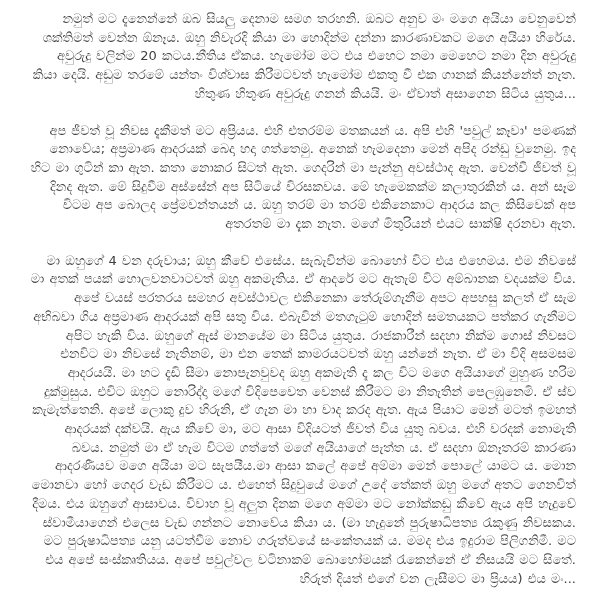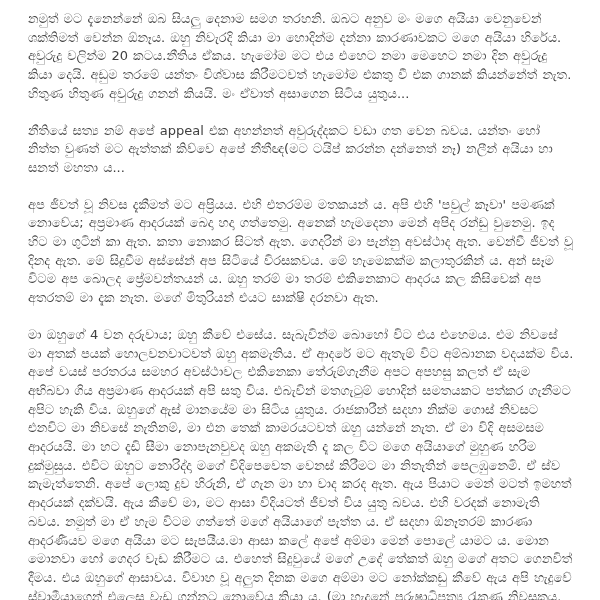--- a/index.html
+++ b/index.html
@@ -15,26 +15,25 @@
     overflow: hidden;
     box-sizing: border-box;
     padding: 10px 24px 0 28px;
     font-family: "DejaVu Sans", "Liberation Sans", sans-serif;
     color: #3f3f3f;
   }
   .page p {
     margin: 0 0 18px 0;
     font-size: 13px;
     line-height: 18.7px;
-    text-align: left;
+    text-align: right;
     word-spacing: 1px;
     -webkit-font-smoothing: antialiased;
   }
 </style>
 </head>
 <body>
 
 <div class="page" style="color: rgb(63, 63, 63); background: rgb(255, 255, 255);">
   <p>නමුත් මට දැනෙන්නේ ඔබ සියලු දෙනාම සමග තරහනි. ඔබට අනුව මං මගෙ අයියා වෙනුවෙන් ශක්තිමත් වෙන්න ඕනෑය. ඔහු නිවැරදි කියා මා හොදින්ම දන්නා කාරණාවකට මගෙ අයියා හිරේය. අවුරුදු වලින්ම 20 කටය.නීතිය ඒකය. හැමෝම මට එය එහෙට නමා මෙහෙට නමා දින අවුරුදු කියා දෙයි. අඩුම තරමේ යන්තං විශ්වාස කිරීමටවත් හැමෝම එකතු වී එක ගානක් කියන්නේත් නැත. හිතුණ හිතුණ අවුරුදු ගනන් කියයි. මං ඒවාත් අසාගෙන සිටිය යුතුය...</p>
-  <p>නීතියේ සත්‍ය නම් අපේ appeal එක අහන්නත් අවුරුද්දකට වඩා ගත වෙන බවය. යන්තං හෝ නිත්ත වුණත් මට ඇත්තක් කිව්වෙ අපේ නීතීඥ(මට ටයිප් කරන්න දන්නෙත් නෑ) නලීන් අයියා හා සනත් මහතා ය...</p>
   <p>අප ජීවත් වූ නිවස දැකීමත් මට අප්‍රියය. එහි එතරම්ම මතකයන් ය. අපි එහි 'පවුල් කෑවා' පමණක් නොවේය; අප්‍රමාණ ආදරයක් බෙදා හදා ගත්තෙමු. අනෙක් හැමදෙනා මෙන් අපිද රන්ඩු වුනෙමු. ඉද හිට මා ගුටින් කා ඇත. කතා නොකර සිටත් ඇත. ගෙදරින් මා පැන්නු අවස්ථාද ඇත. වෙන්වී ජීවත් වූ දිනද ඇත. මේ සිදුවීම අස්සේන් අප සිටියේ විරසකවය. මේ හැමෙකක්ම කලාතුරකින් ය. අන් සෑම විටම අප බොලද ප්‍රේමවන්තයන් ය. ඔහු තරම් මා තරම් එකිනෙකාට ආදරය කල කිසිවෙක් අප අතරතම් මා දැක නැත. මගේ මිතුරියන් එයට සාක්ෂි දරනවා ඇත.</p>
   <p>මා ඔහුගේ 4 වන දරුවාය; ඔහු කීවේ එසේය. සැබැවින්ම බොහෝ විට එය එහෙමය. එම නිවසේ මා අතක් පයක් හොලවනවාටවත් ඔහු අකමැතිය. ඒ ආදරේ මට ඇතැම් විට අම්බානක වදයක්ම විය. අපේ වයස් පරතරය සමහර අවස්ථාවල එකිනෙකා තේරුම්ගැනීම අපට අපහසු කලත් ඒ සැම අභිබවා ගිය අප්‍රමාණ ආදරයක් අපි සතු විය. එබැවින් මතගැටුම් හොදින් සමතයකට පත්කර ගැනීමට අපිට හැකි විය. ඔහුගේ ඇස් මානයේම මා සිටිය යුතුය. රාජකාරීන් සදහා නික්ම ගොස් නිවසට එනවිට මා නිවසේ නැතිනම්, මා එන තෙක් කාමරයටවත් ඔහු යන්නේ නැත. ඒ මා විදි අසමසම ආදරයයි. මා හට දැඩි සීමා නොපැනවුවද ඔහු අකමැති දෑ කල විට මගෙ අයියාගේ මුහුණ හරිම දුක්මුසුය. එවිට ඔහුට නොරිද්දා මගේ විදිපෙවෙත වෙනස් කිරීමට මා නිතැතින් පෙලඹුනෙමි. ඒ ස්ව කැමැත්තෙනි. අපේ ලොකු දුව හිරුනි, ඒ ගැන මා හා වාද කරද ඇත. ඇය පියාට මෙන් මටත් ඉමහත් ආදරයක් දක්වයි. ඇය කීවේ මා, මට ආසා විදියටත් ජීවත් විය යුතු බවය. එහි වරදක් නොමැති බවය. නමුත් මා ඒ හැම විටම ගත්තේ මගේ අයියාගේ පැත්ත ය. ඒ සදහා ඕනෑතරම් කාරණා ආදරණීයව මගෙ අයියා මට සැපයීය.මා ආසා කලේ අපේ අම්මා මෙන් පොලේ යාමට ය. මොන මොනවා හෝ ගෙදර වැඩ කිරීමට ය. එහෙත් සිදුවුයේ මගේ උදේ තේකත් ඔහු මගේ අතට ගෙනවිත් දීමය. එය ඔහුගේ ආසාවය. විවාහ වූ අලුත දිනක මගෙ අම්මා මට නෝක්කඩු කීවේ ඇය අපි හැදුවේ ස්වාමීයාගෙන් එලෙස වැඩ ගන්නට නොවේය කියා ය. (මා හැදුනේ පුරුෂාධිපත්‍ය රැකුණු නිවසකය. මට පුරුෂාධිපත්‍ය යනු යටත්වීම නොව ගරුත්වයේ සංකේතයක් ය. මමද එය ඉදුරාම පිලිගනිමී. මට එය අපේ සංස්කෘතියය. අපේ පවුල්වල වටිනාකම් බොහෝමයක් රැකෙන්නේ ඒ නිසයයි මට සිතේ. හිරුත් දියත් එගේ වන ලැසීමට මා ප්‍රියය) එය මං...</p>
 </div>
 
 </body></html>

